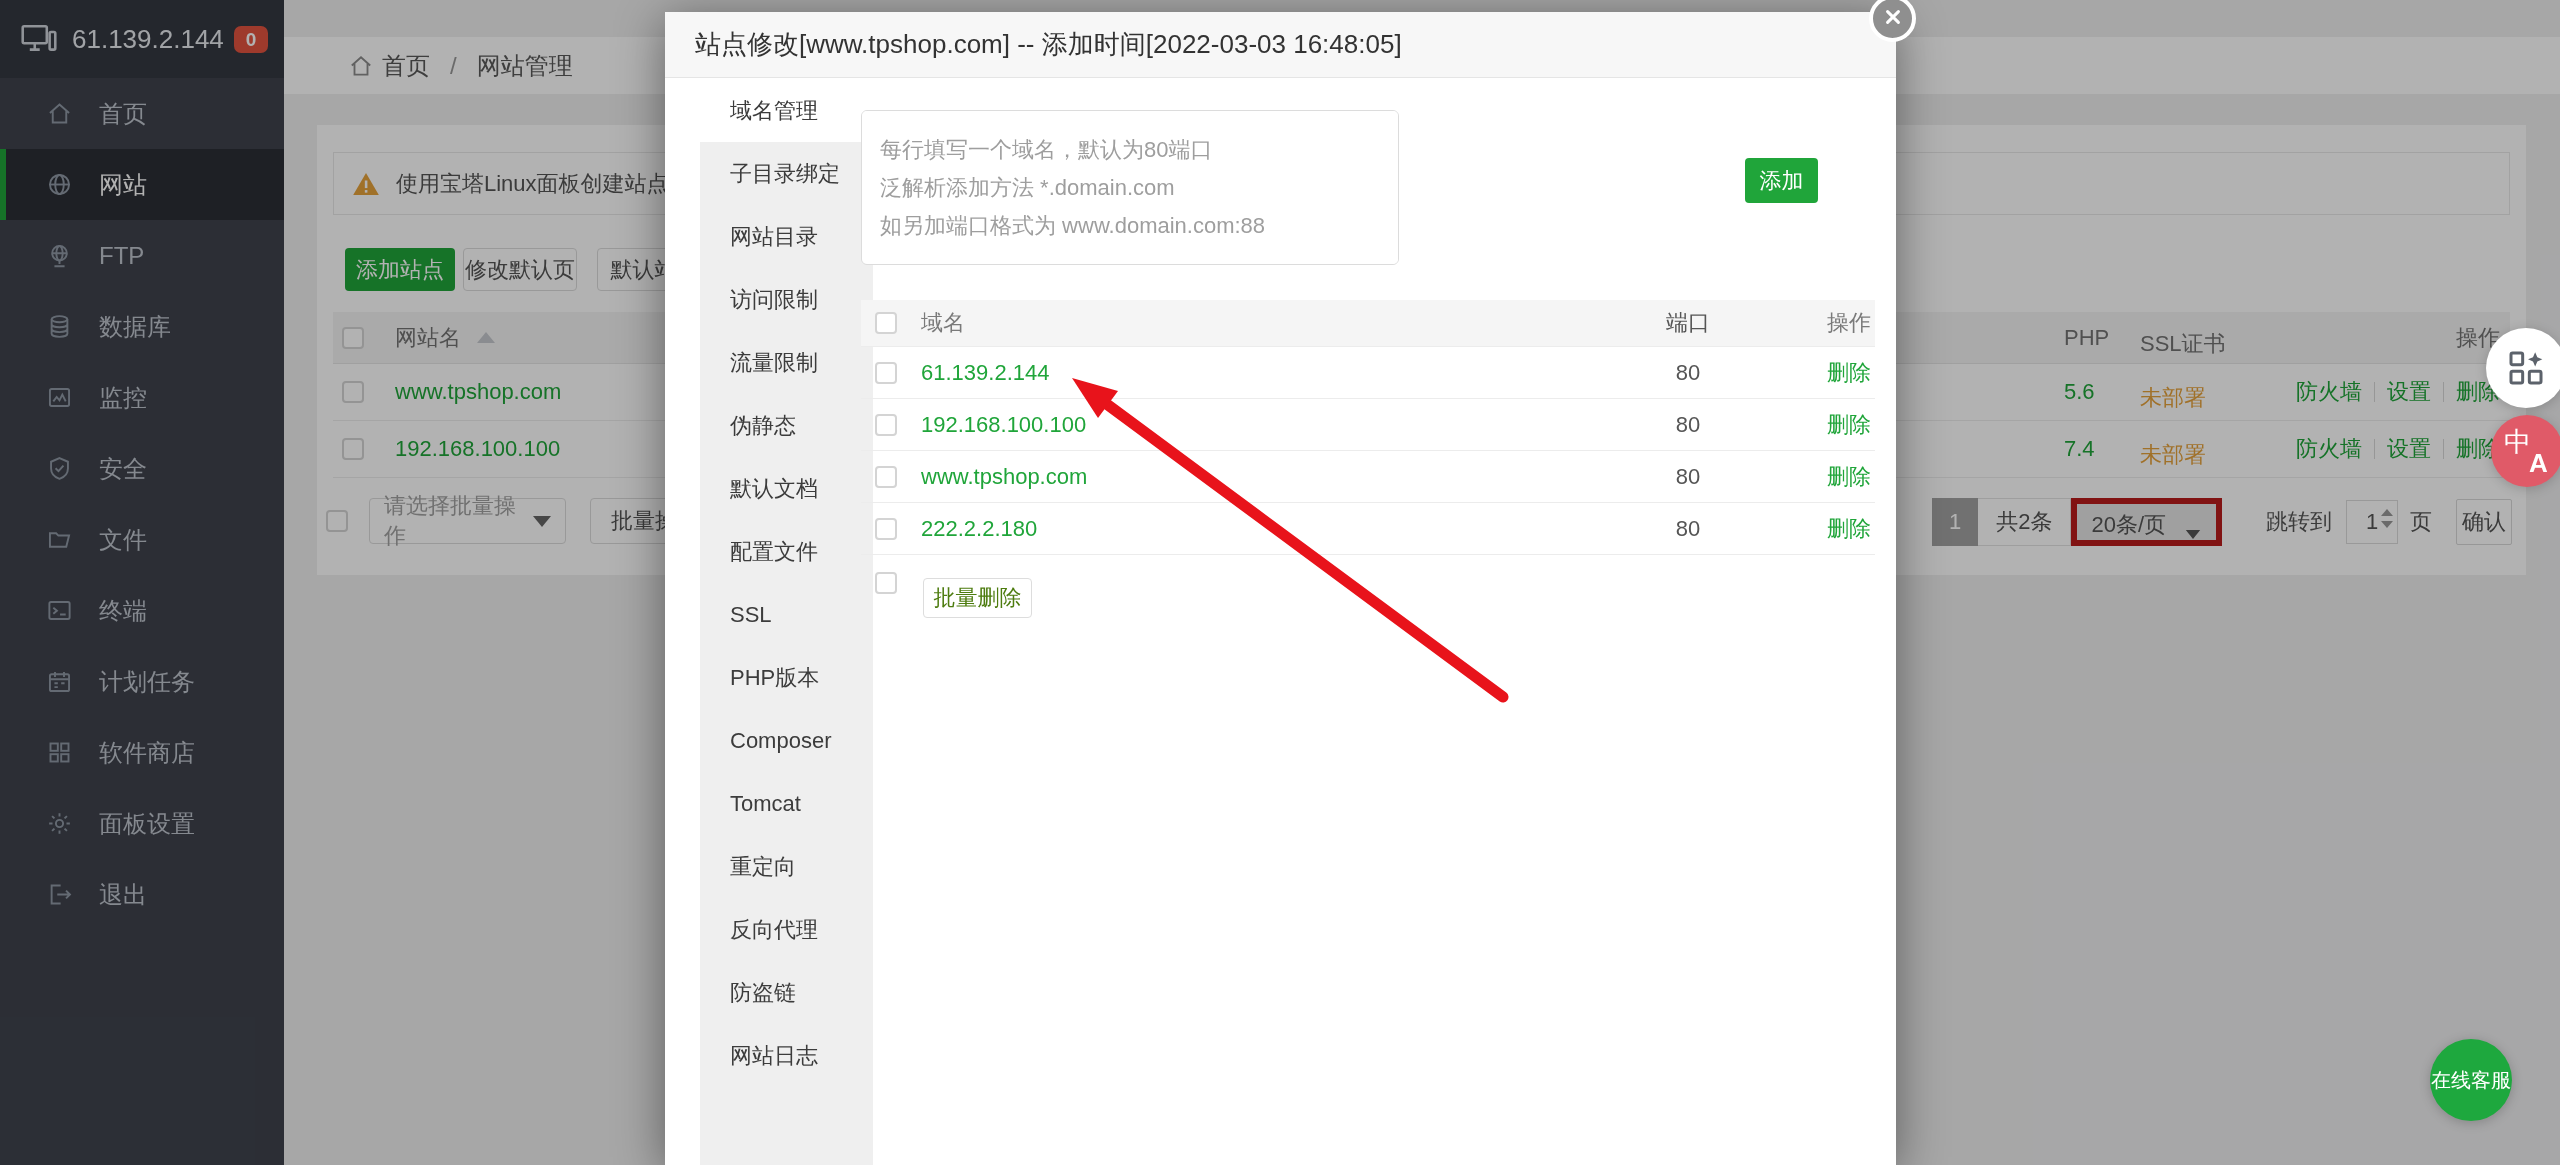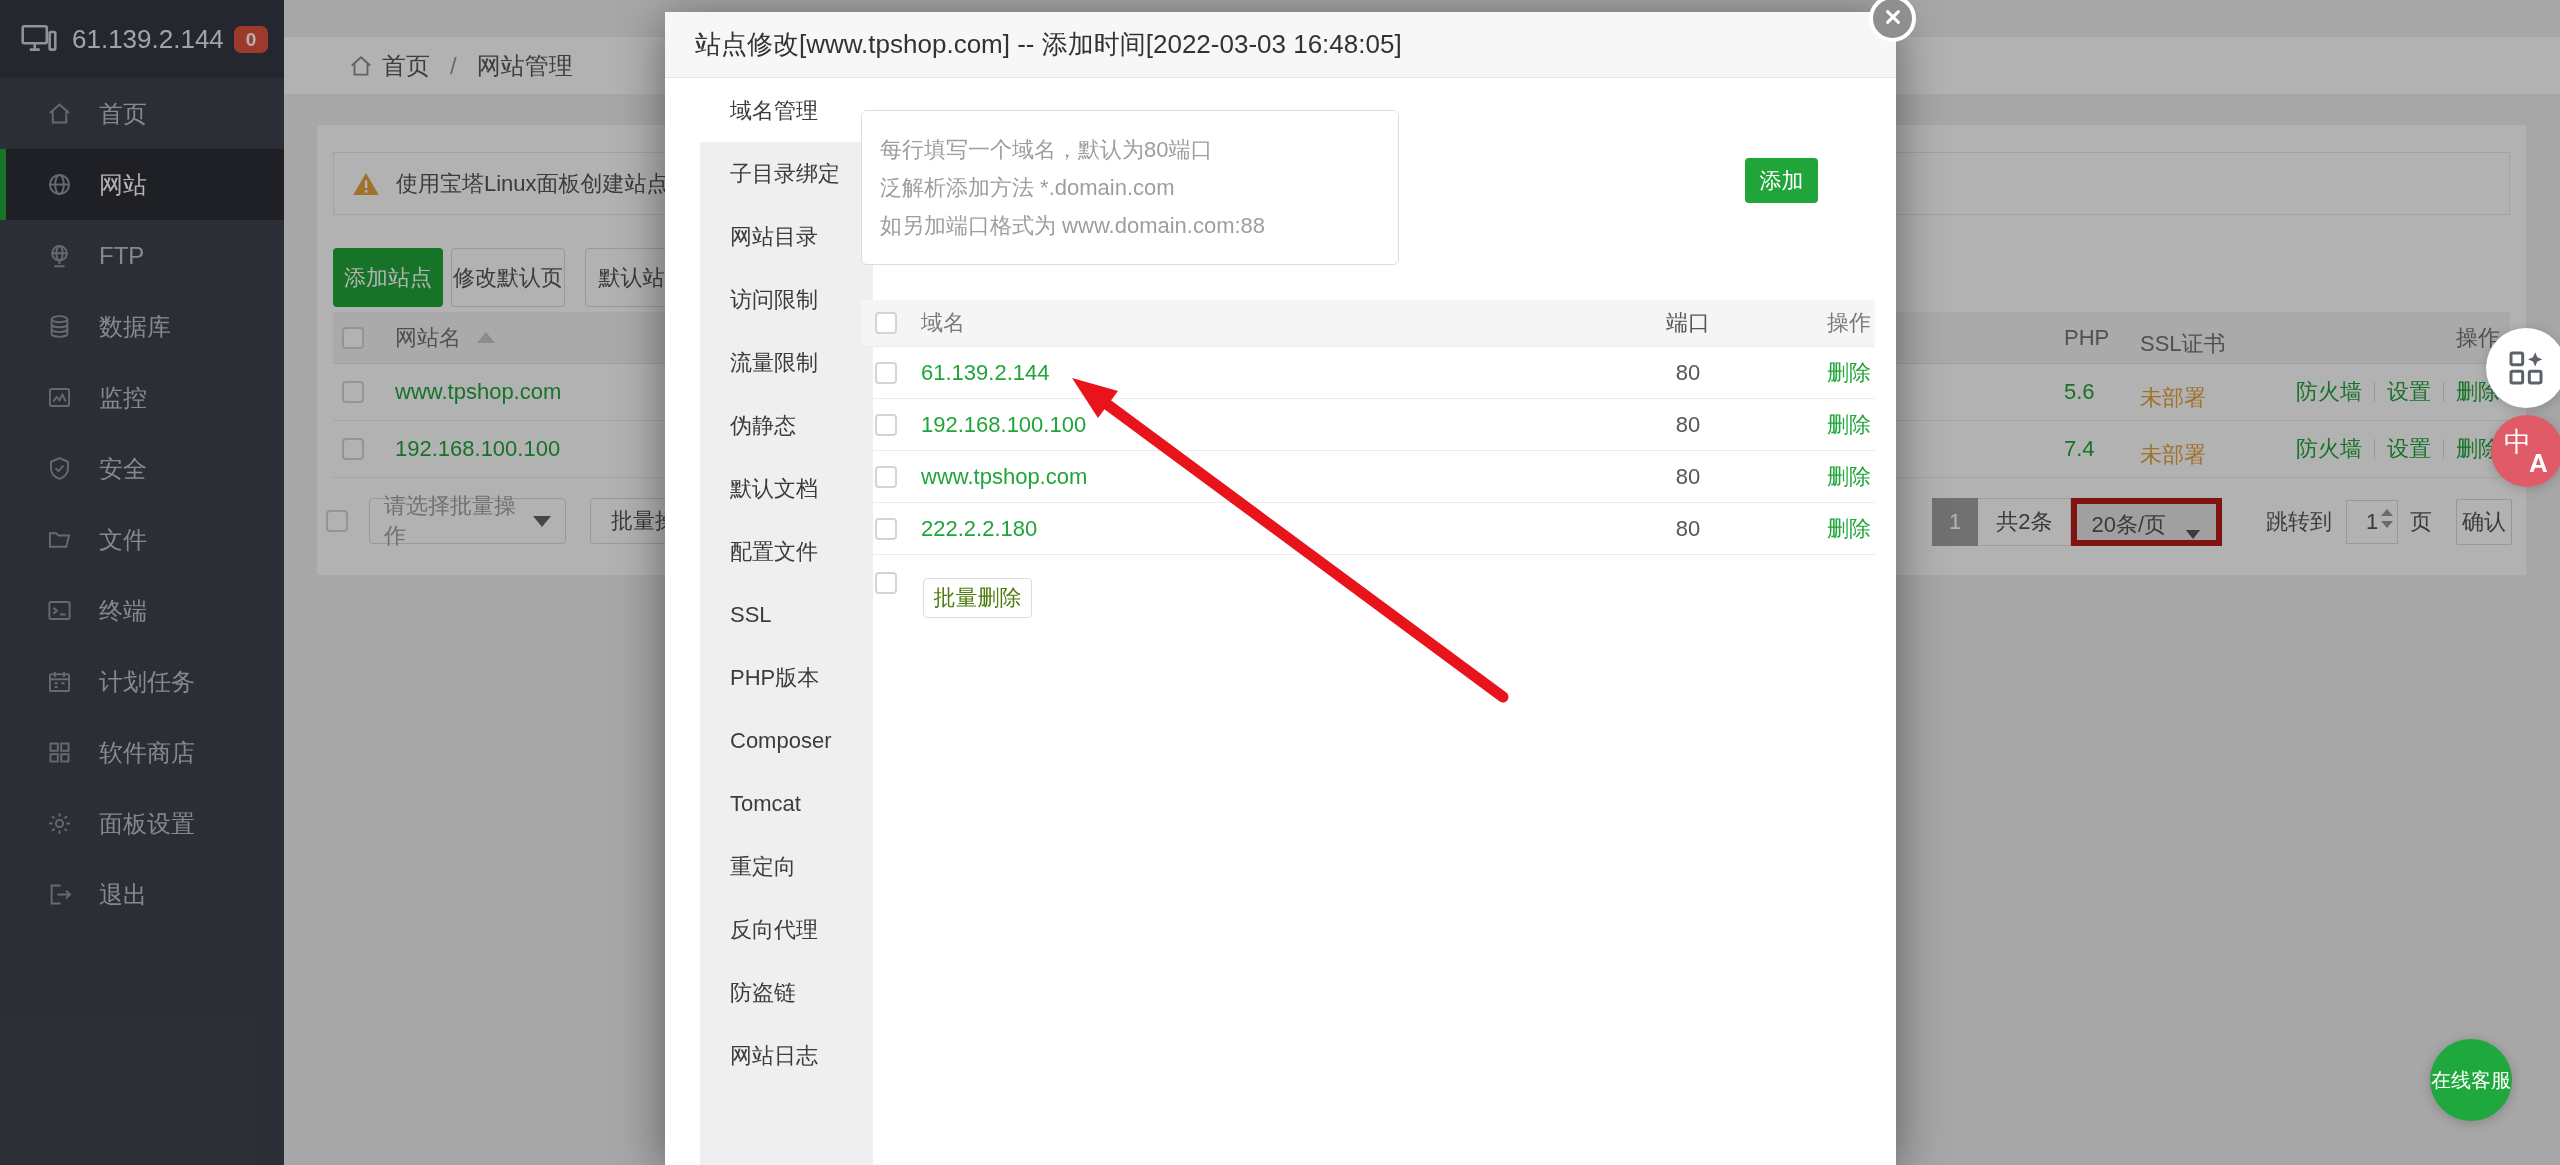--- a/index.html
+++ b/index.html
@@ -23,22 +23,22 @@
   .topbar{position:absolute;left:284px;top:37px;right:0;height:57px;background:#fff;display:flex;align-items:center;
           padding-left:64px;font-size:24px;color:#595959;}
   .topbar .ic{width:26px;height:26px;margin-right:8px;color:#8b8b8b;}
   .bc-sep{margin:0 20px;color:#999;}
 
   
   .card{position:absolute;left:317px;top:125px;width:2209px;height:450px;background:#fff;}
   .warn{position:absolute;left:16px;right:16px;top:27px;height:63px;border:1px solid #e9e9e9;display:flex;
         align-items:center;padding-left:18px;font-size:22px;color:#555;}
   .warn .ic{width:28px;height:26px;margin-right:16px;flex:none;}
-  .pbtn{position:absolute;top:123px;height:59px;display:flex;align-items:center;justify-content:center;
-        font-size:22px;border-radius:4px;cursor:pointer;}
+  .pbtn{position:absolute;top:123px;height:43px;display:flex;align-items:center;justify-content:center;
+        font-size:22px;border-radius:4px;cursor:pointer;margin-left:12px;}
   .pbtn.green{background:#20a53a;color:#fff;border:none;}
   .pbtn.plain{background:#fff;color:#555;border:1px solid #dcdcdc;}
   .search{position:absolute;right:8px;top:122px;width:282px;height:46px;border:1px solid #dcdcdc;border-radius:4px;
           display:flex;align-items:center;padding:0 12px;background:#fff;}
   .search input{border:none;outline:none;flex:1;font-size:22px;color:#555;min-width:0;font-family:inherit;}
   .search input::placeholder{color:#b0b0b0;}
   .search .ic{width:28px;height:28px;color:#555;flex:none;}
 
   .tbl{position:absolute;left:16px;right:16px;top:187px;}
   .tr{display:flex;align-items:center;border-bottom:1px solid #ececec;font-size:22px;}

